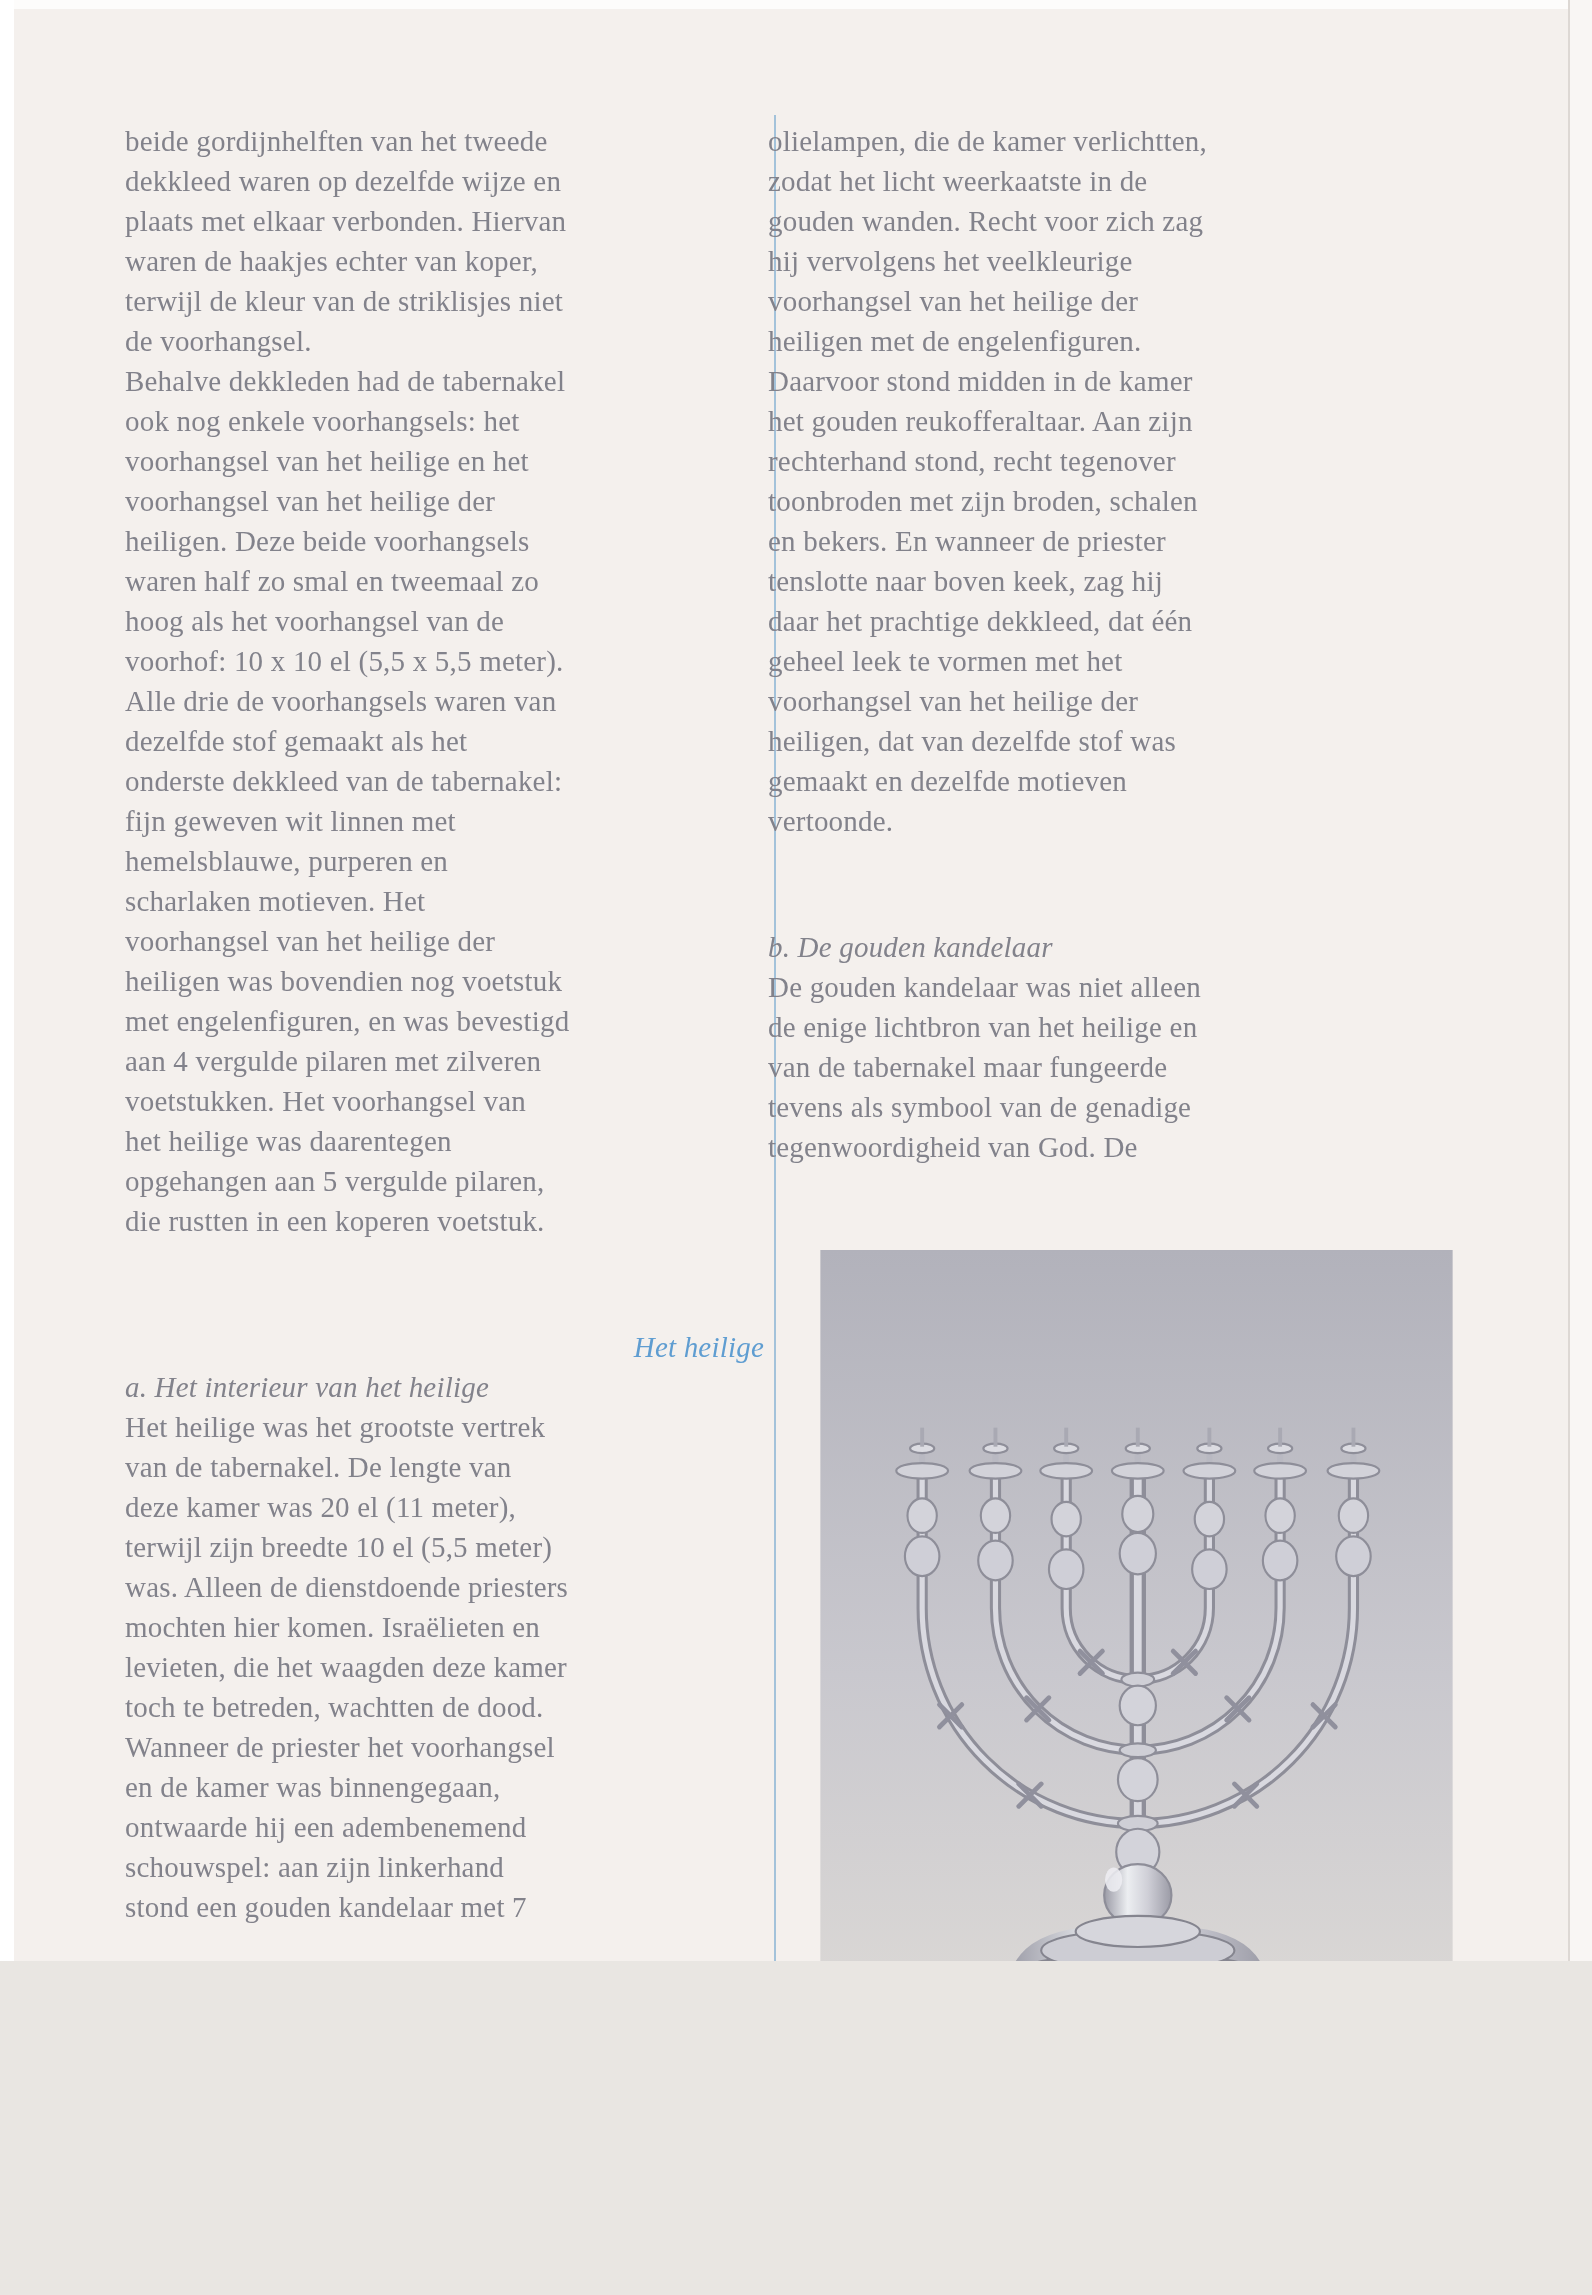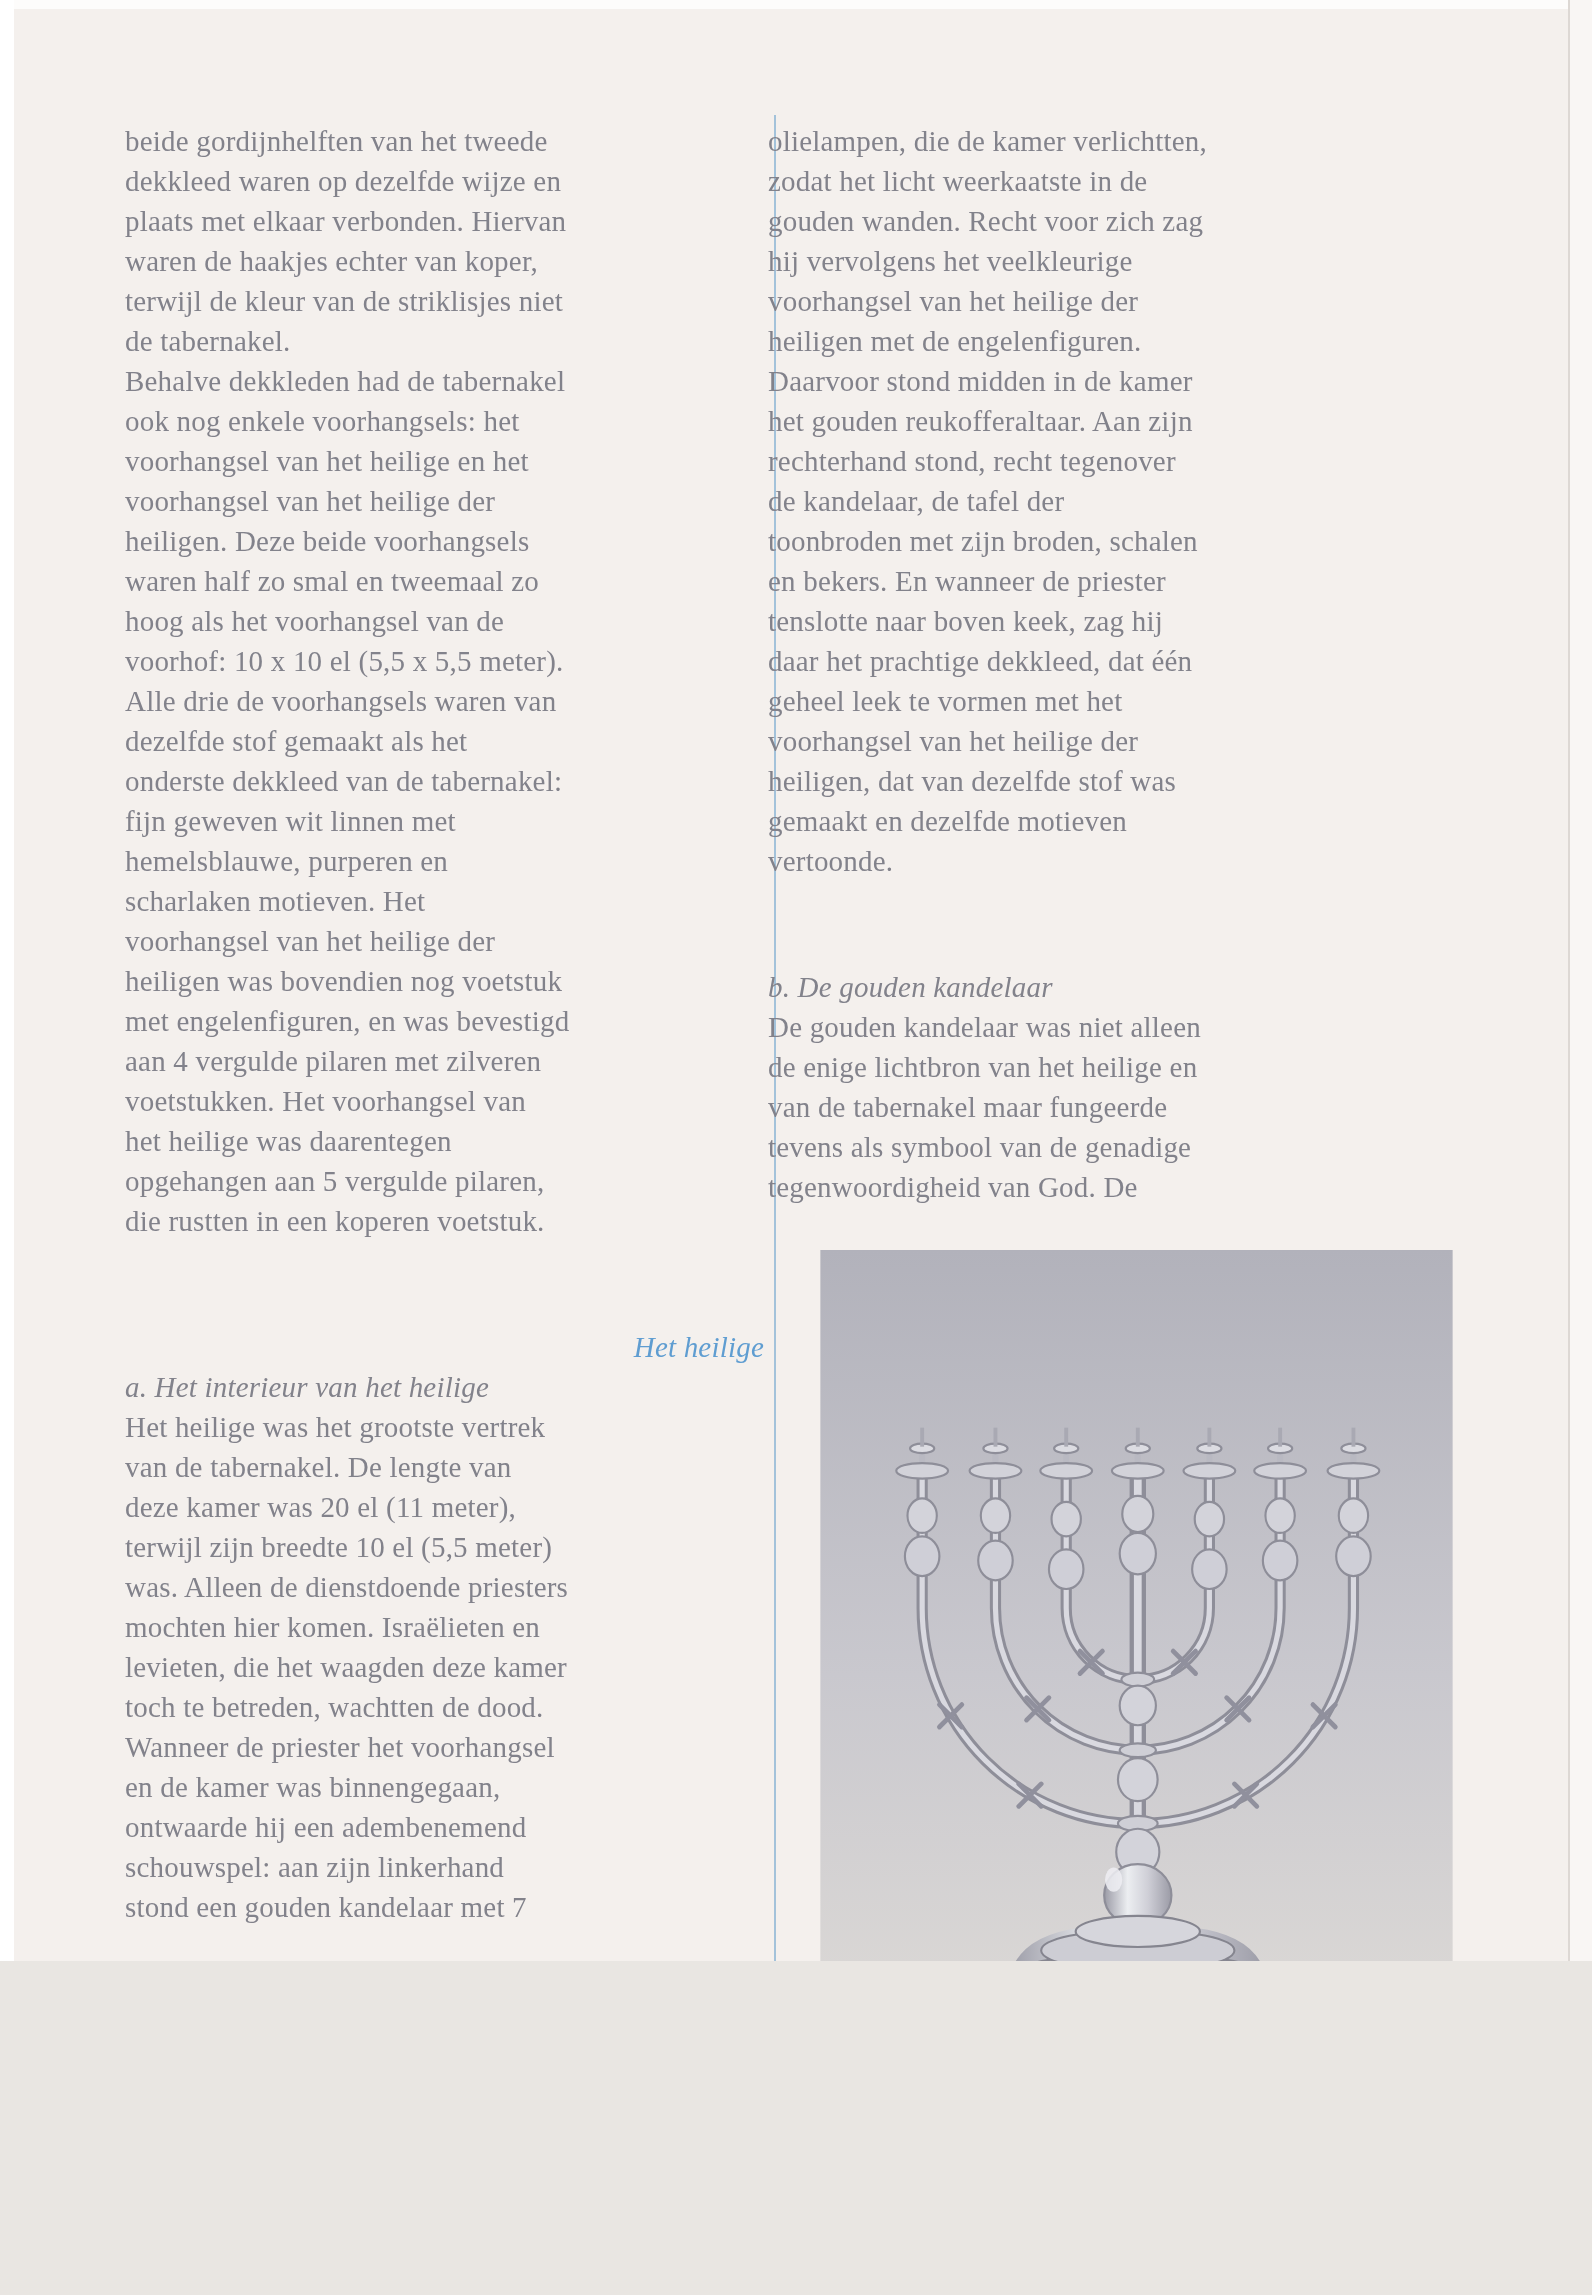--- a/index.html
+++ b/index.html
@@ -41,21 +41,21 @@
   <div class="edge-right"></div>
 
   <div class="divider"></div>
 
   <div class="col col-left" id="col-left">
       <div class="line ">beide gordijnhelften van het tweede</div>
       <div class="line ">dekkleed waren op dezelfde wijze en</div>
       <div class="line ">plaats met elkaar verbonden. Hiervan</div>
       <div class="line ">waren de haakjes echter van koper,</div>
       <div class="line ">terwijl de kleur van de striklisjes niet</div>
-      <div class="line ">de tabernakel.</div>
+      <div class="line ">de voorhangsel.</div>
       <div class="line ">Behalve dekkleden had de tabernakel</div>
       <div class="line ">ook nog enkele voorhangsels: het</div>
       <div class="line ">voorhangsel van het heilige en het</div>
       <div class="line ">voorhangsel van het heilige der</div>
       <div class="line ">heiligen. Deze beide voorhangsels</div>
       <div class="line ">waren half zo smal en tweemaal zo</div>
       <div class="line ">hoog als het voorhangsel van de</div>
       <div class="line ">voorhof: 10 x 10 el (5,5 x 5,5 meter).</div>
       <div class="line ">Alle drie de voorhangsels waren van</div>
       <div class="line ">dezelfde stof gemaakt als het</div>
@@ -91,21 +91,20 @@
   <div class="col col-right" id="col-right">
       <div class="line ">olielampen, die de kamer verlichtten,</div>
       <div class="line ">zodat het licht weerkaatste in de</div>
       <div class="line ">gouden wanden. Recht voor zich zag</div>
       <div class="line ">hij vervolgens het veelkleurige</div>
       <div class="line ">voorhangsel van het heilige der</div>
       <div class="line ">heiligen met de engelenfiguren.</div>
       <div class="line ">Daarvoor stond midden in de kamer</div>
       <div class="line ">het gouden reukofferaltaar. Aan zijn</div>
       <div class="line ">rechterhand stond, recht tegenover</div>
-      <div class="line ">de kandelaar, de tafel der</div>
       <div class="line ">toonbroden met zijn broden, schalen</div>
       <div class="line ">en bekers. En wanneer de priester</div>
       <div class="line ">tenslotte naar boven keek, zag hij</div>
       <div class="line ">daar het prachtige dekkleed, dat één</div>
       <div class="line ">geheel leek te vormen met het</div>
       <div class="line ">voorhangsel van het heilige der</div>
       <div class="line ">heiligen, dat van dezelfde stof was</div>
       <div class="line ">gemaakt en dezelfde motieven</div>
       <div class="line ">vertoonde.</div>
       <div class="gap"></div>

